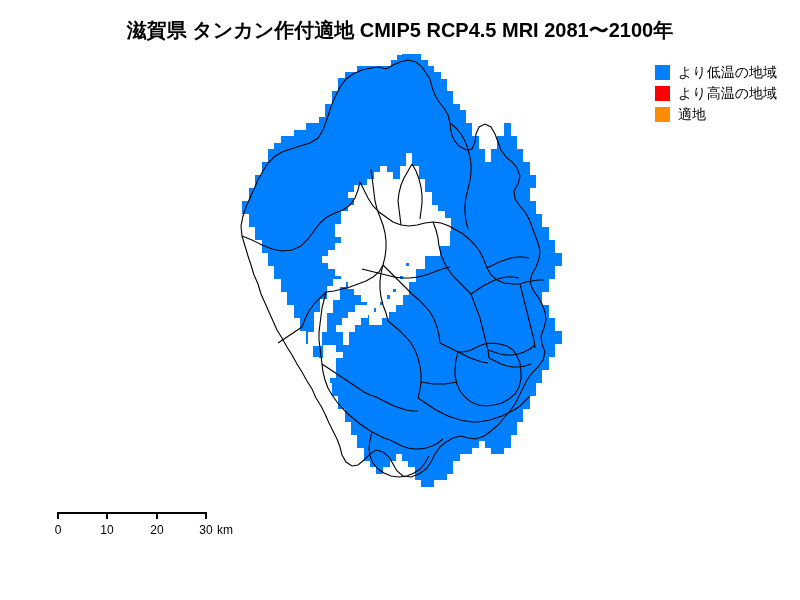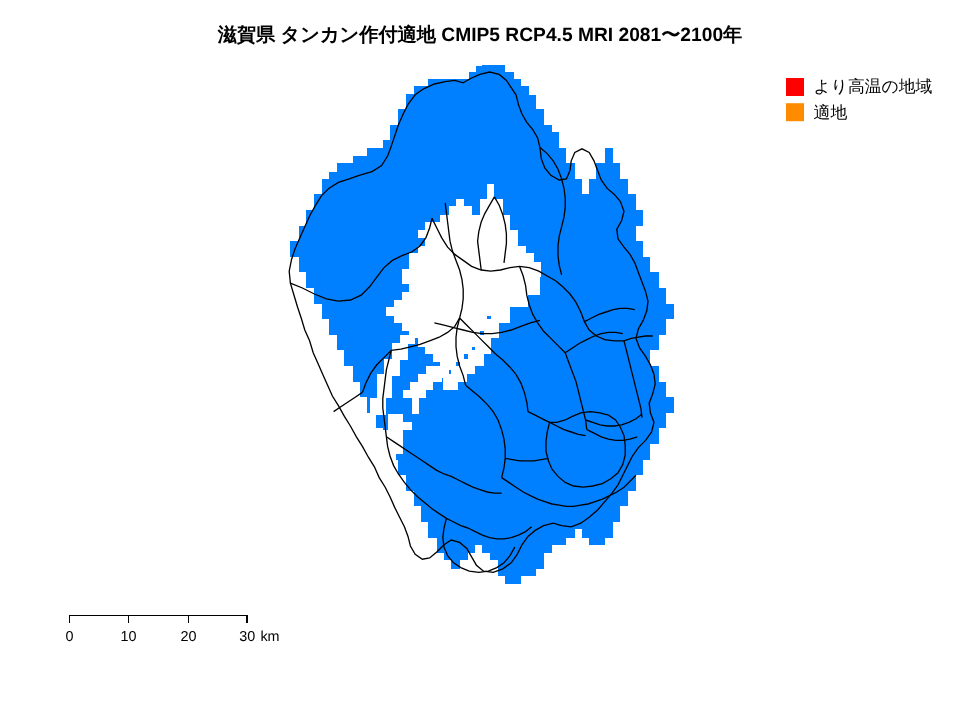--- a/index.html
+++ b/index.html
@@ -19,21 +19,21 @@
     background: #ffffff;
     overflow: hidden;
   }
   
   #map-title {
     position: absolute;
     left: 0;
     top: 21px;
     width: 800px;
     text-align: center;
-    font-size: 16px;
+    font-size: 20px;
     font-weight: bold;
     letter-spacing: 0px;
     white-space: nowrap;
     line-height: 18px;
   }
   
   #map-canvas {
     position: absolute;
     left: 180px;
     top: 50px;
@@ -1498,20 +1498,24 @@
 
         <path d="
           M 232 114 L 236 121 L 239 129 L 241 137 L 242 145 L 242 153
           L 241 161 L 240 169"></path>
       </g>
     </svg>
   </div>
 
   <div id="legend">
     <div class="legend-row">
+      <span class="legend-swatch" style="background:#0080FF"></span>
+      <span class="legend-label">より低温の地域</span>
+    </div>
+    <div class="legend-row">
       <span class="legend-swatch" style="background:#FF0000"></span>
       <span class="legend-label">より高温の地域</span>
     </div>
     <div class="legend-row">
       <span class="legend-swatch" style="background:#FF8C00"></span>
       <span class="legend-label">適地</span>
     </div>
   </div>
 
   <div id="scalebar">

